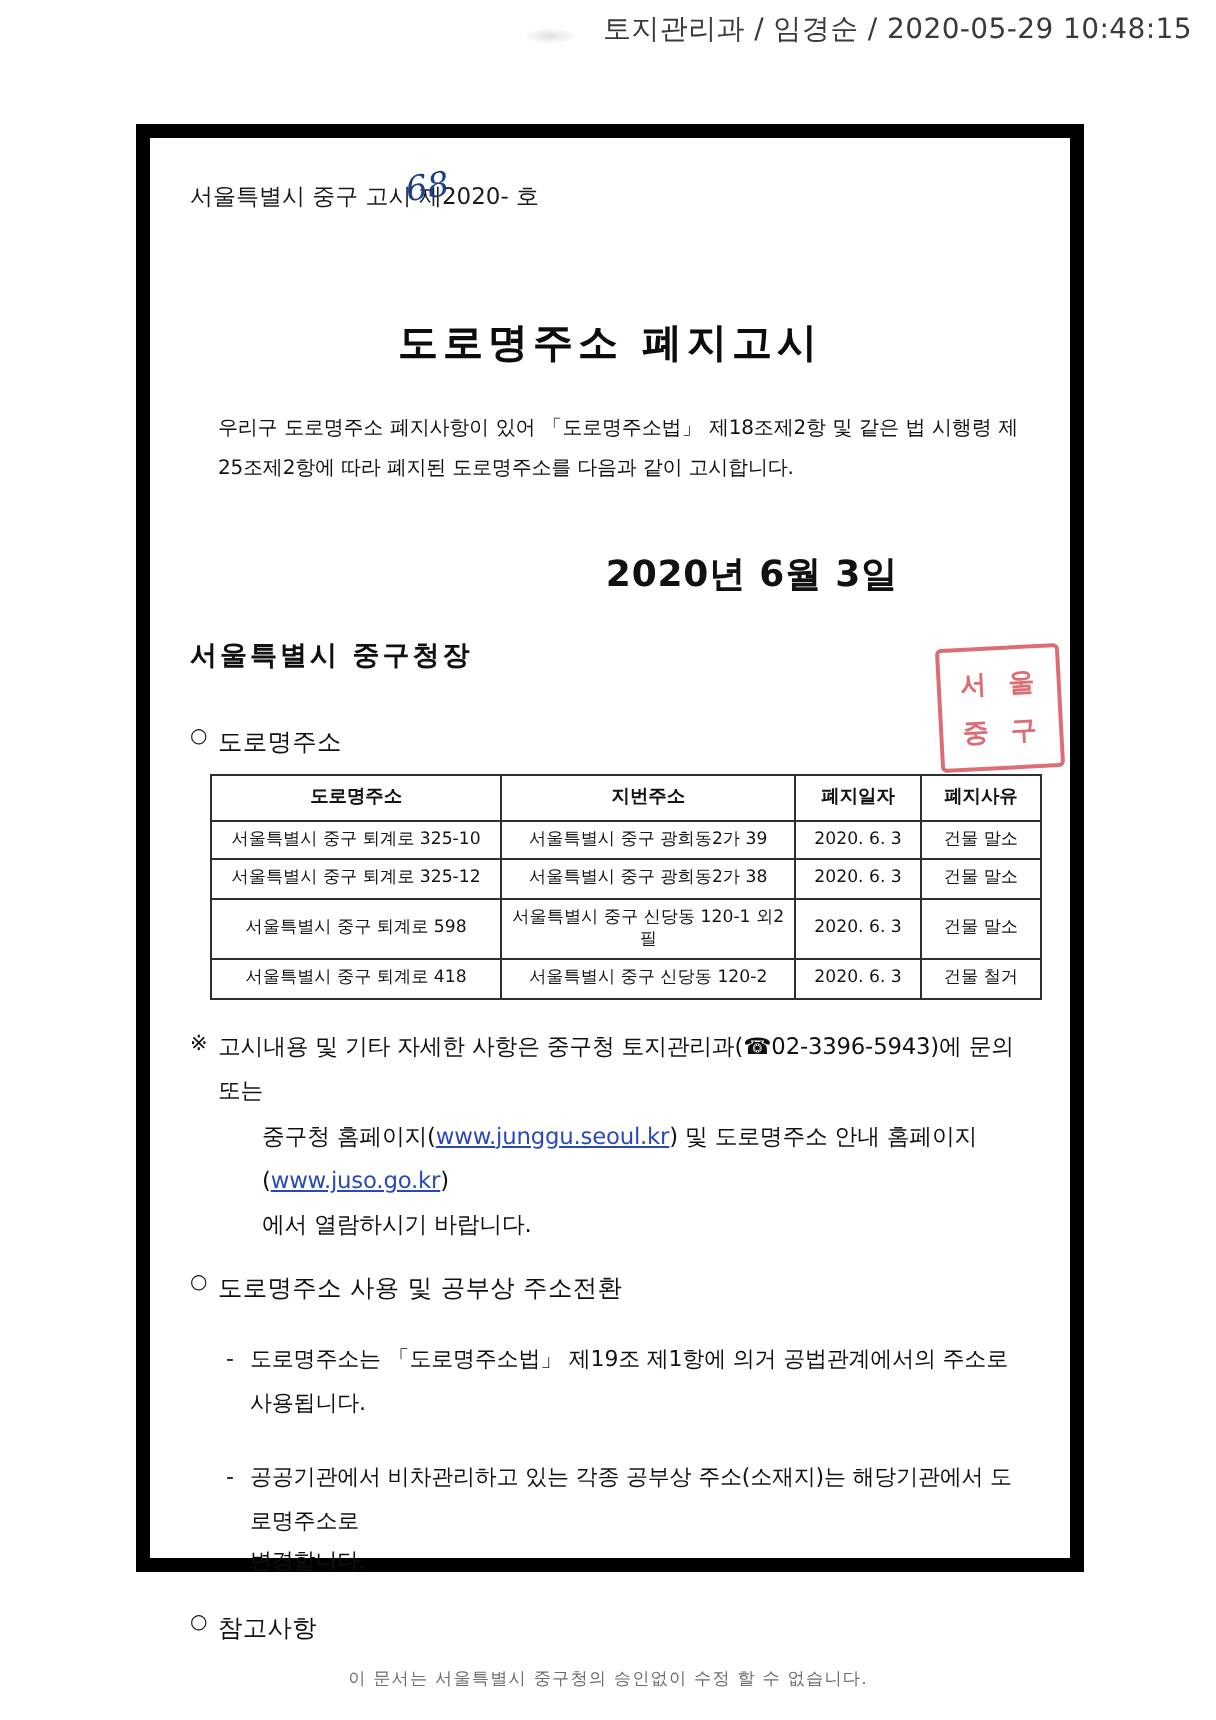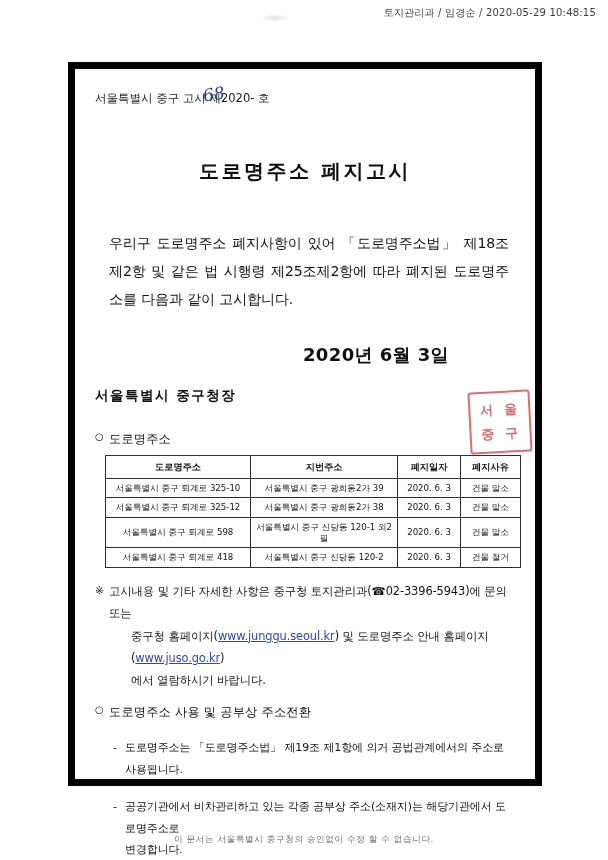--- a/index.html
+++ b/index.html
@@ -14,21 +14,21 @@
     color: #111111;
     position: relative;
     overflow: hidden;
   }
 
   
   .scan-header {
     position: absolute;
     top: 6px;
     right: 12px;
-    font-size: 10px;
+    font-size: 14px;
     color: #3a3a3a;
     letter-spacing: 0.2px;
     white-space: nowrap;
   }
   .scan-smudge {
     position: absolute;
     top: 14px;
     left: 262px;
     width: 26px;
     height: 8px;
@@ -79,22 +79,22 @@
     text-align: center;
     font-size: 20px;
     font-weight: bold;
     letter-spacing: 2.5px;
     margin-top: 52px;
     color: #0d0d0d;
   }
 
   
   .body-par {
-    margin-top: 44px;
-    font-size: 14px;
+    margin-top: 20px;
+    font-size: 10px;
     line-height: 2.0;
     text-align: justify;
     padding: 0 6px 0 14px;
     letter-spacing: -0.1px;
   }
 
   
   .date-line {
     margin-top: 30px;
     text-align: right;

